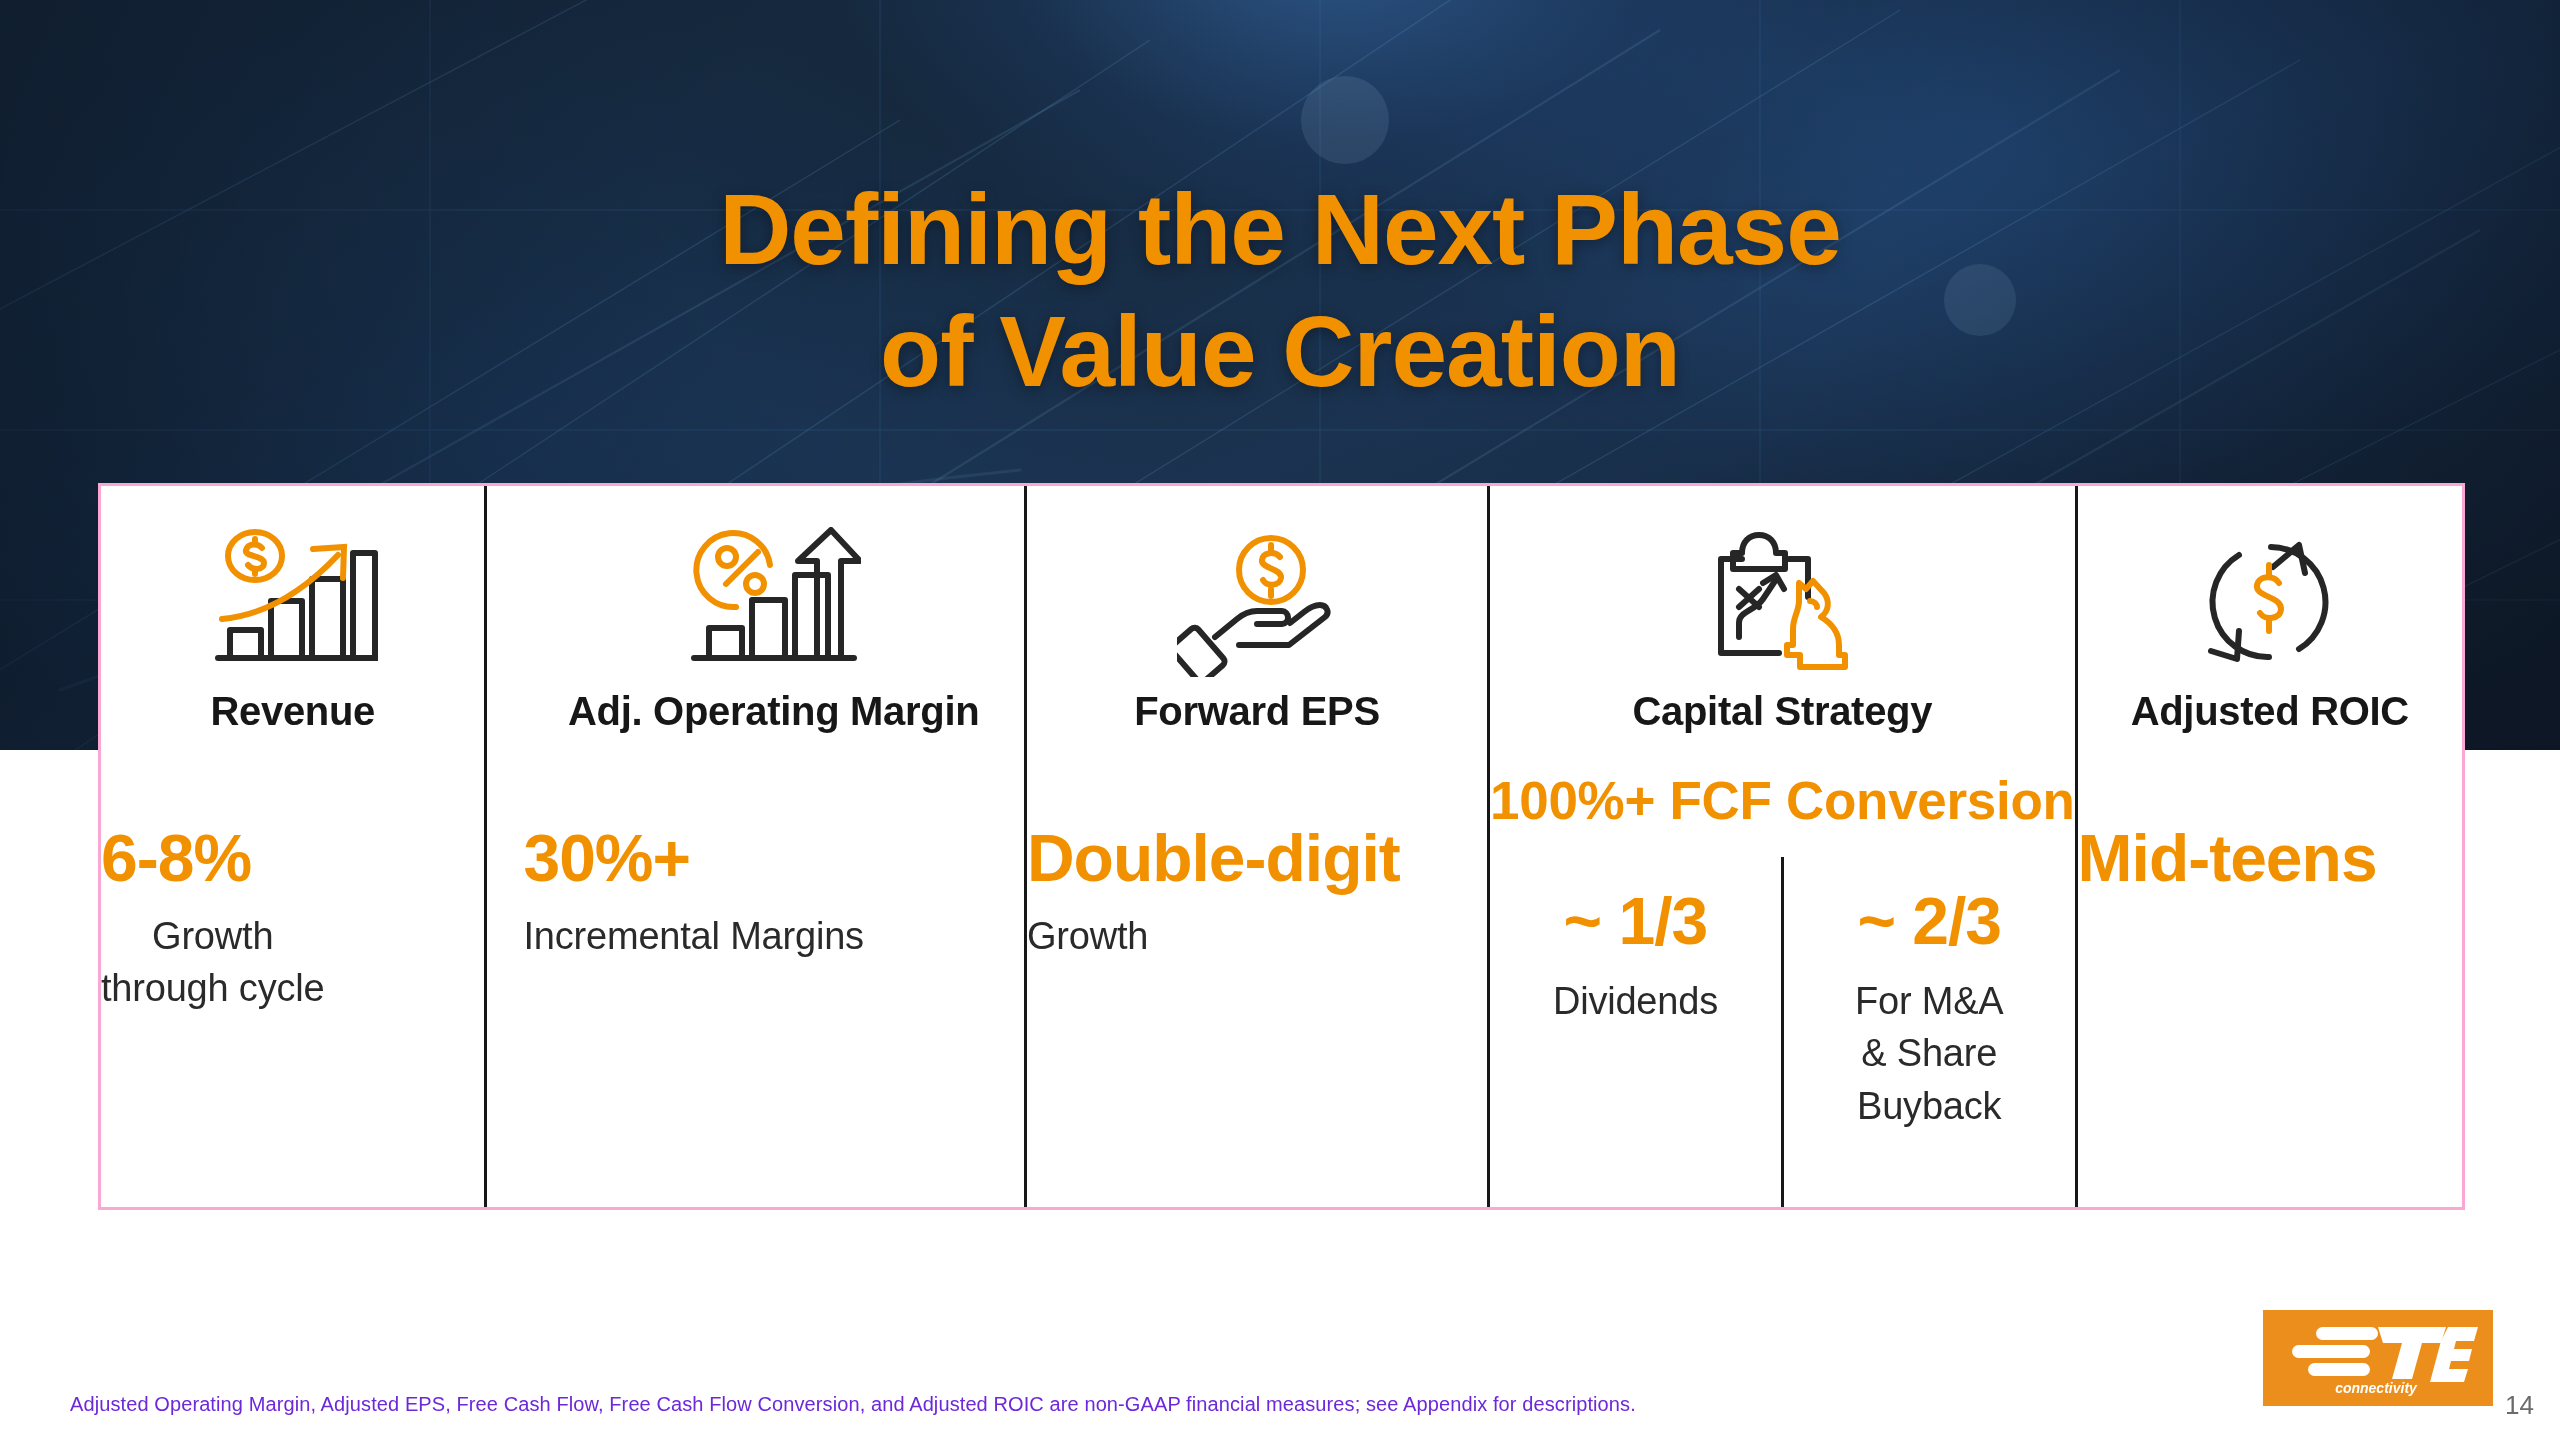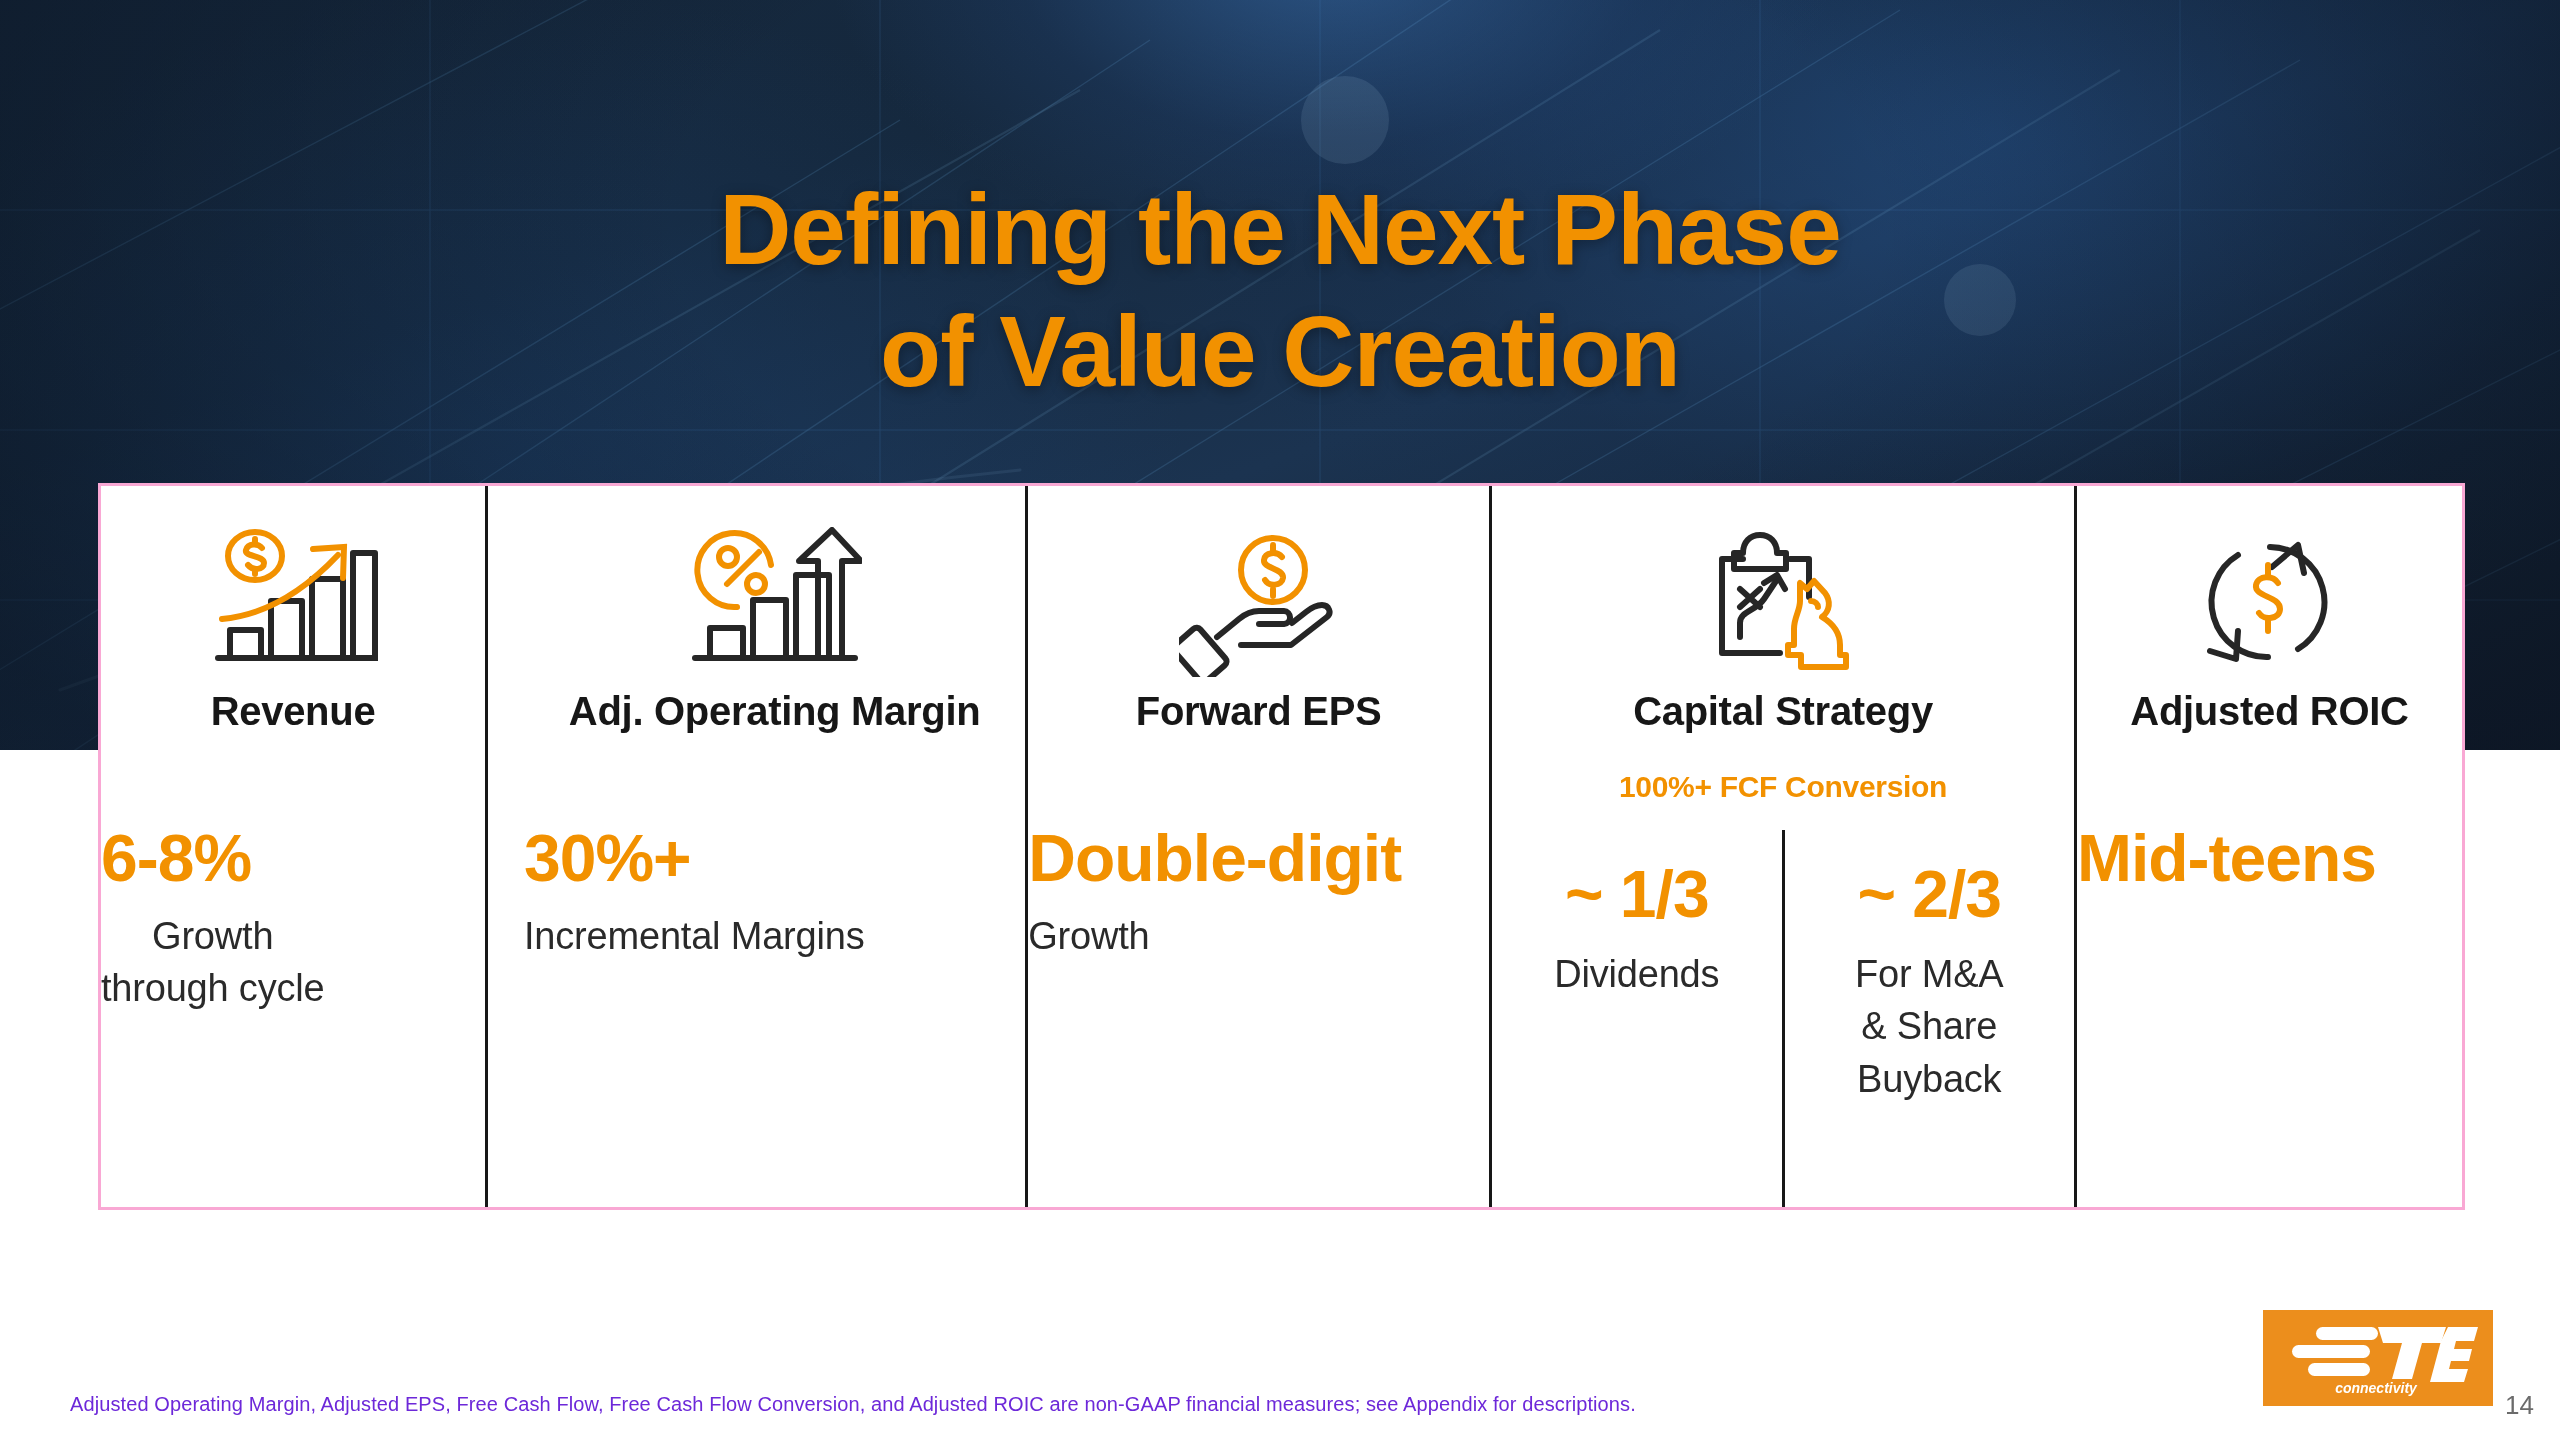--- a/index.html
+++ b/index.html
@@ -61,21 +61,21 @@
   .c4 { width:594px; }
   .c5 { width:391px; }
 
   .icon-wrap { height:175px; display:flex; align-items:center; justify-content:center; }
 
   .card-title {
     color:#171717; font-size:40px; font-weight:700; text-align:center;
     letter-spacing:-0.3px; white-space:nowrap;
   }
   .card-sub-accent {
-    color:#f29100; font-size:30px; font-weight:700; text-align:center;
+    color:#f29100; font-size:53px; font-weight:700; text-align:center;
     margin-top:36px; letter-spacing:-0.3px; white-space:nowrap;
   }
   .card-value {
     color:#f29100; font-size:66px; font-weight:800; text-align:center;
     letter-spacing:-1px; white-space:nowrap;
   }
   .card-desc {
     color:#2a2a2a; font-size:38px; font-weight:400; text-align:center;
     line-height:1.38; letter-spacing:-0.2px;
   }

